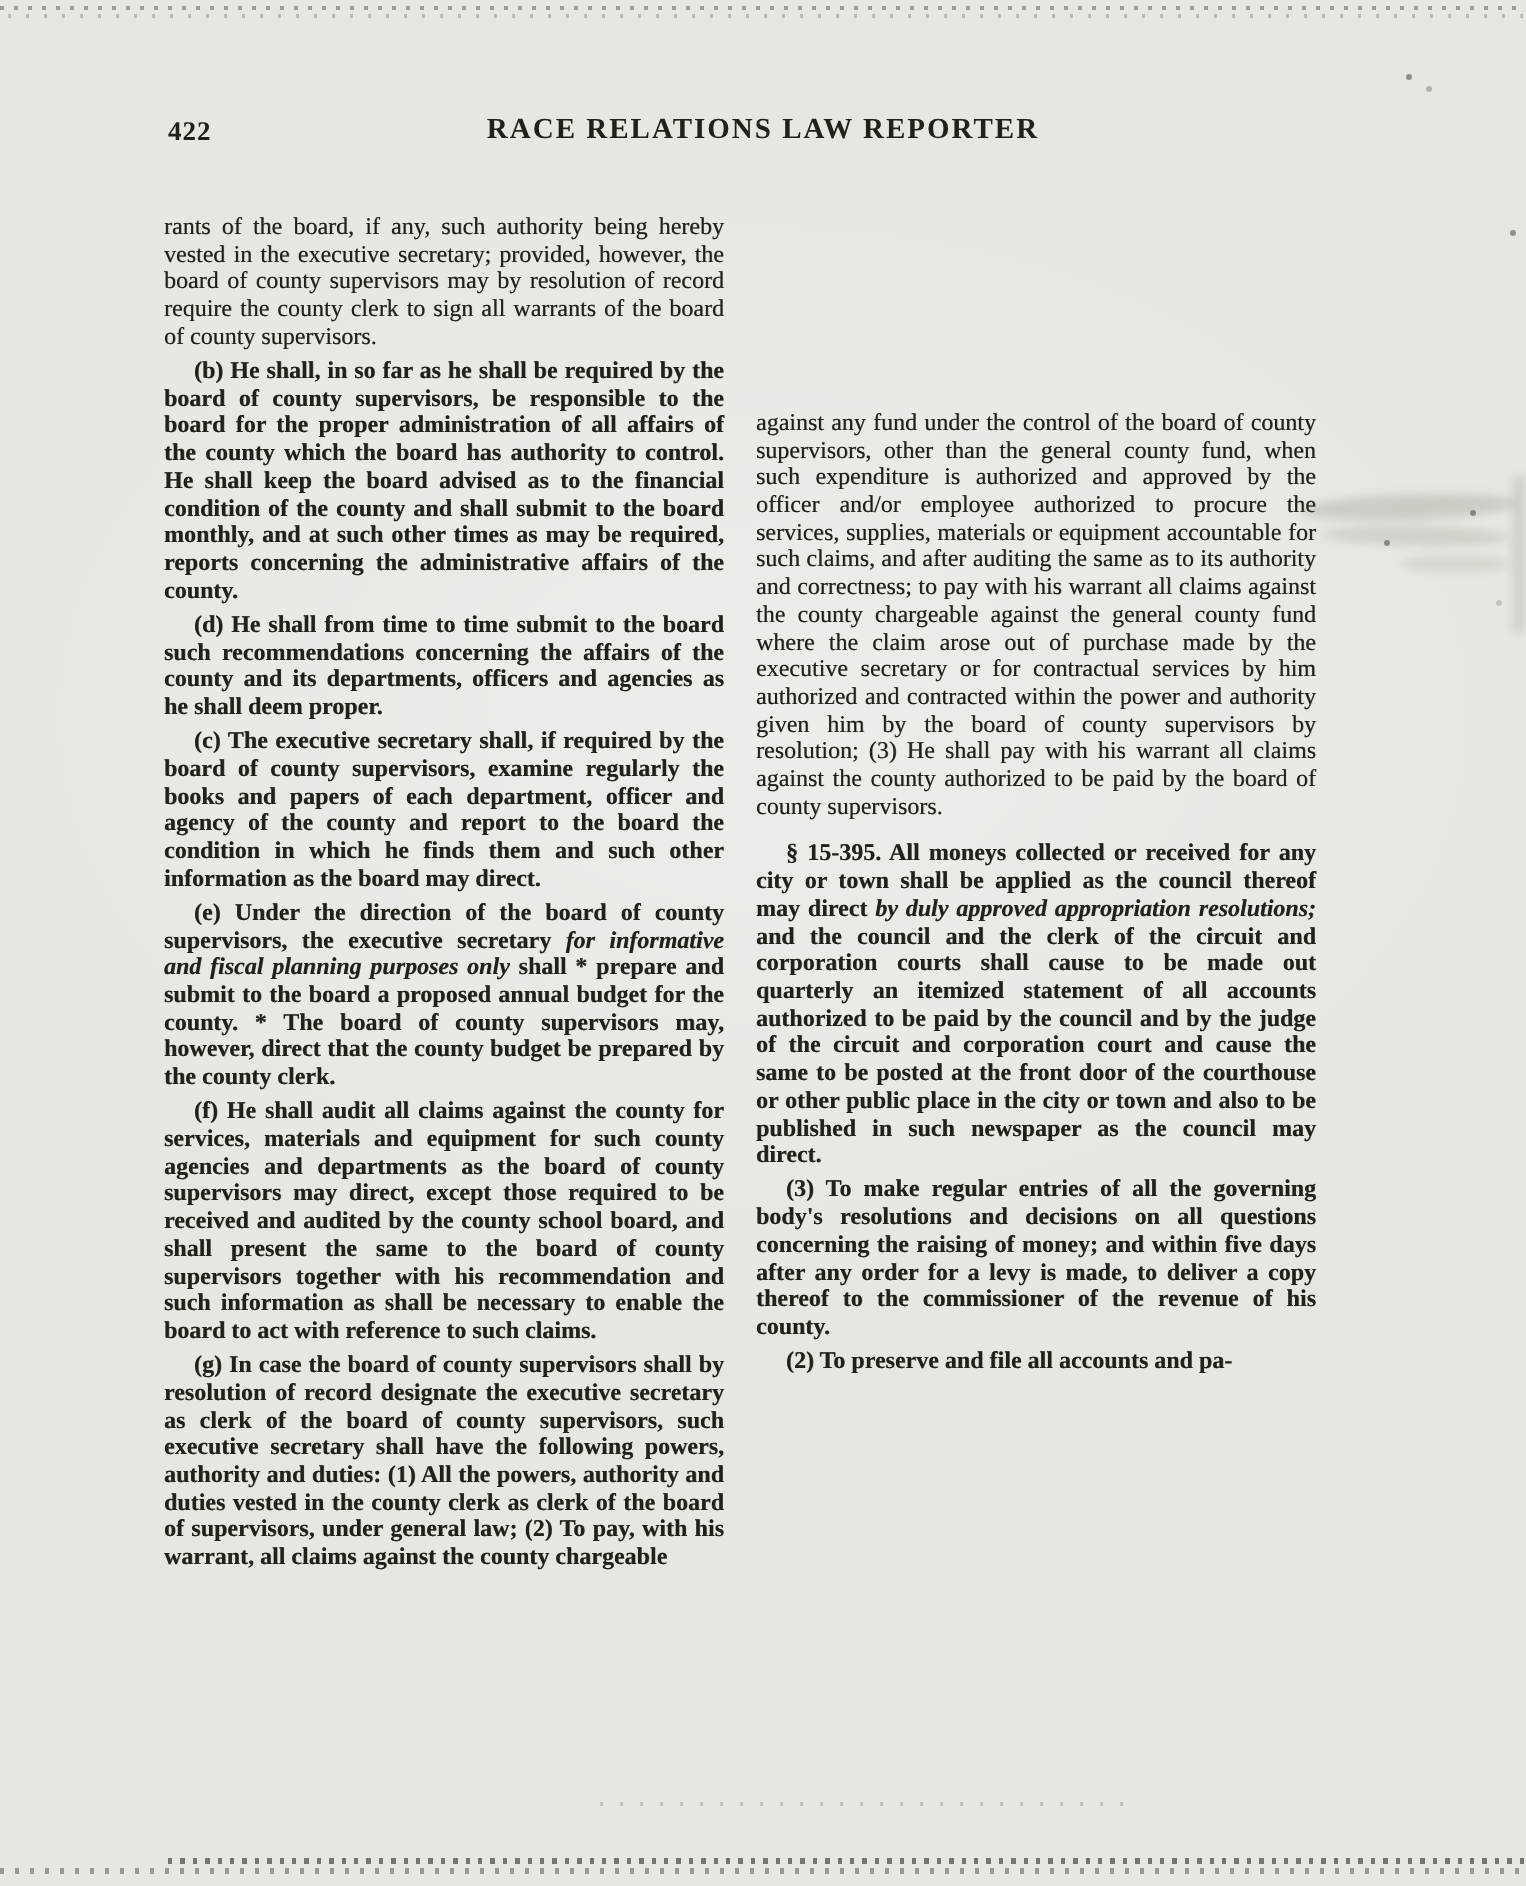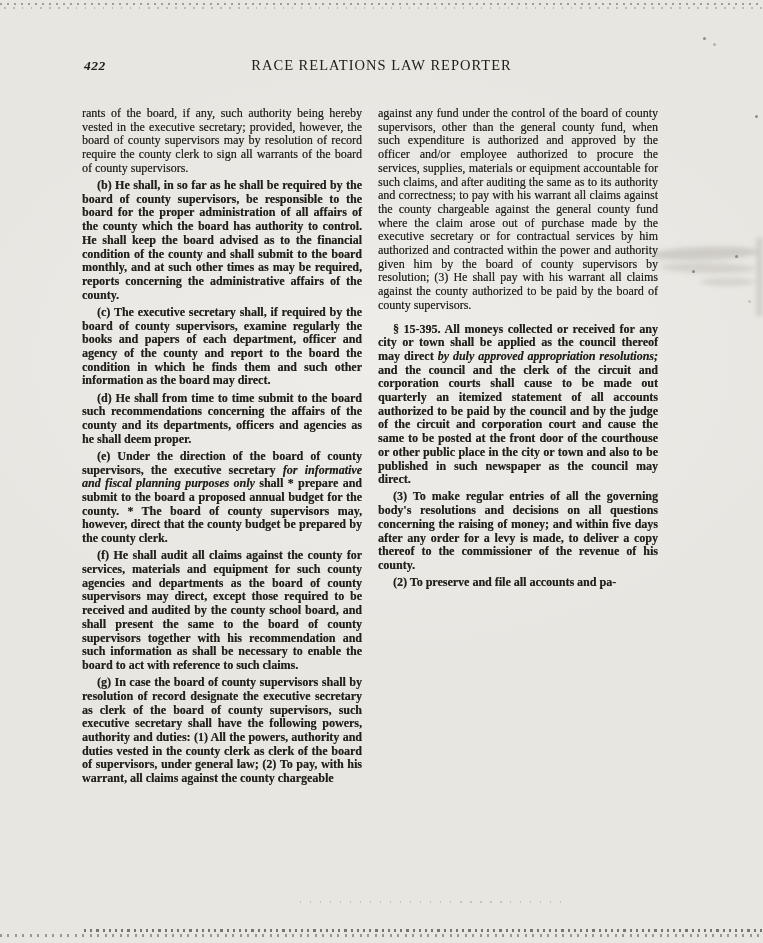--- a/index.html
+++ b/index.html
@@ -15,29 +15,29 @@
     overflow:hidden;
   }
   .page{
     position:relative;width:763px;height:943px;
     background:
       radial-gradient(ellipse 620px 430px at 50% 38%, rgba(255,255,255,.28), rgba(255,255,255,0) 72%),
       var(--paper);
   }
   .page-number{
     position:absolute;left:84px;top:58px;
-    font-weight:bold;font-size:13.5px;letter-spacing:.5px;font-style:italic;
+    font-weight:bold;font-size:13.5px;letter-spacing:.5px;
   }
   .header-title{
     position:absolute;left:0;right:0;top:57px;margin:0;
-    text-align:center;font-weight:normal;font-size:14.5px;letter-spacing:1px;
+    text-align:center;font-weight:bold;font-size:14.5px;letter-spacing:1px;
   }
   .columns{
     position:absolute;top:107px;left:82px;width:576px;
-    display:flex;gap:16px;
+    display:flex;gap:16px;align-items:center;
   }
   .column{
     width:280px;
     font-size:12px;line-height:13.7px;
     text-align:justify;
     text-shadow:0.2px 0 0 rgba(35,32,25,.55);
   }
   .column p{margin:0 0 3.5px 0;}
   .column p.indent{text-indent:15px;font-weight:bold;}
   .column p.space-before{margin-top:10px;}
@@ -78,22 +78,22 @@
   <div class="artifact dots-top-a"></div>
   <div class="artifact dots-top-b"></div>
 
   <span class="page-number">422</span>
   <h1 class="header-title">RACE RELATIONS LAW REPORTER</h1>
 
   <main class="columns">
     <div class="column">
         <p class=""><span>rants of the board, if any, such authority being hereby vested in the executive secretary; provided, however, the board of county supervisors may by resolution of record require the county clerk to sign all warrants of the board of county supervisors.</span></p>
         <p class="indent"><span>(b) He shall, in so far as he shall be required by the board of county supervisors, be responsible to the board for the proper administration of all affairs of the county which the board has authority to control. He shall keep the board advised as to the financial condition of the county and shall submit to the board monthly, and at such other times as may be required, reports concerning the administrative affairs of the county.</span></p>
+        <p class="indent"><span>(d) He shall from time to time submit to the board such recommendations concerning the affairs of the county and its departments, officers and agencies as he shall deem proper.</span></p>
         <p class="indent"><span>(c) The executive secretary shall, if required by the board of county supervisors, examine regularly the books and papers of each department, officer and agency of the county and report to the board the condition in which he finds them and such other information as the board may direct.</span></p>
-        <p class="indent"><span>(d) He shall from time to time submit to the board such recommendations concerning the affairs of the county and its departments, officers and agencies as he shall deem proper.</span></p>
         <p class="indent"><span>(e) Under the direction of the board of county supervisors, the executive secretary </span><span class="italic">for informative and fiscal planning purposes only</span><span> shall * prepare and submit to the board a proposed annual budget for the county. * The board of county supervisors may, however, direct that the county budget be prepared by the county clerk.</span></p>
         <p class="indent"><span>(f) He shall audit all claims against the county for services, materials and equipment for such county agencies and departments as the board of county supervisors may direct, except those required to be received and audited by the county school board, and shall present the same to the board of county supervisors together with his recommendation and such information as shall be necessary to enable the board to act with reference to such claims.</span></p>
         <p class="indent"><span>(g) In case the board of county supervisors shall by resolution of record designate the executive secretary as clerk of the board of county supervisors, such executive secretary shall have the following powers, authority and duties: (1) All the powers, authority and duties vested in the county clerk as clerk of the board of supervisors, under general law; (2) To pay, with his warrant, all claims against the county chargeable</span></p>
       </div>
     <div class="column">
         <p class=""><span>against any fund under the control of the board of county supervisors, other than the general county fund, when such expenditure is authorized and approved by the officer and/or employee authorized to procure the services, supplies, materials or equipment accountable for such claims, and after auditing the same as to its authority and correctness; to pay with his warrant all claims against the county chargeable against the general county fund where the claim arose out of purchase made by the executive secretary or for contractual services by him authorized and contracted within the power and authority given him by the board of county supervisors by resolution; (3) He shall pay with his warrant all claims against the county authorized to be paid by the board of county supervisors.</span></p>
         <p class="indent space-before"><span>§ 15-395. All moneys collected or received for any city or town shall be applied as the council thereof may direct </span><span class="italic">by duly approved appropriation resolutions;</span><span> and the council and the clerk of the circuit and corporation courts shall cause to be made out quarterly an itemized statement of all accounts authorized to be paid by the council and by the judge of the circuit and corporation court and cause the same to be posted at the front door of the courthouse or other public place in the city or town and also to be published in such newspaper as the council may direct.</span></p>
         <p class="indent"><span>(3) To make regular entries of all the governing body's resolutions and decisions on all questions concerning the raising of money; and within five days after any order for a levy is made, to deliver a copy thereof to the commissioner of the revenue of his county.</span></p>
         <p class="indent"><span>(2) To preserve and file all accounts and pa-</span></p>
       </div>

